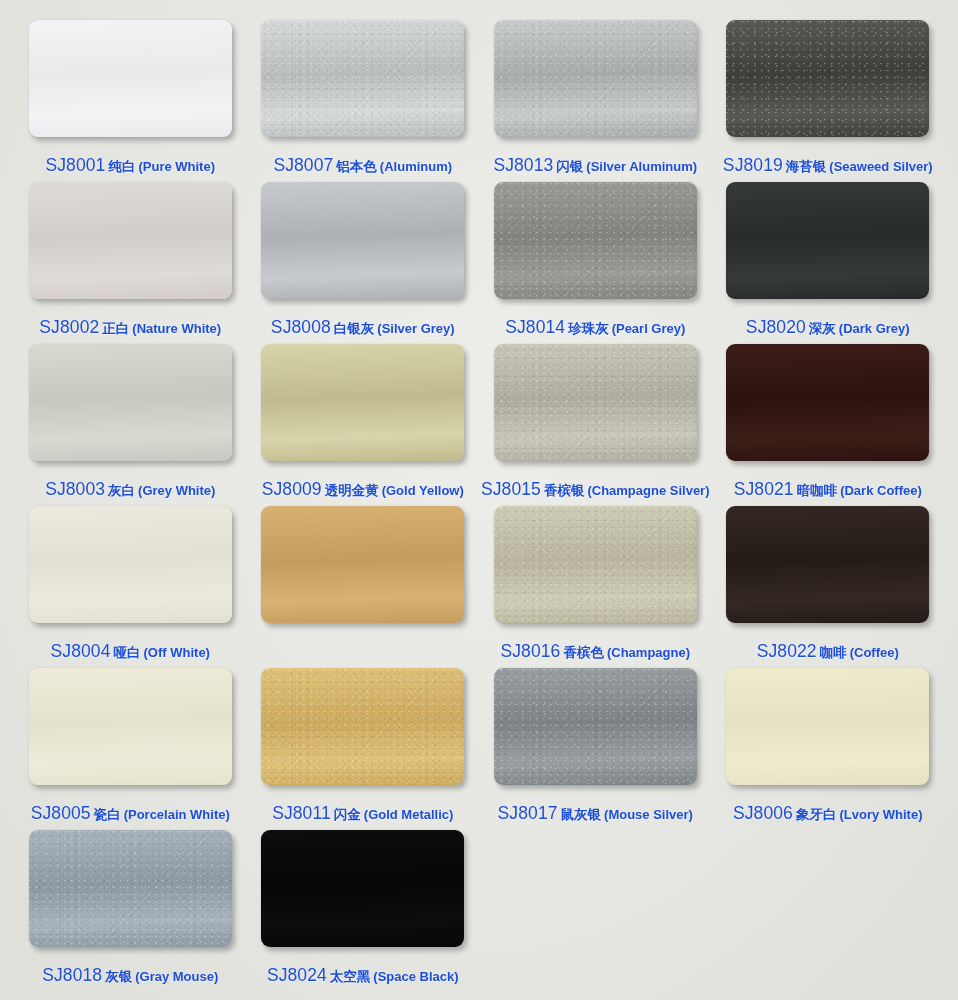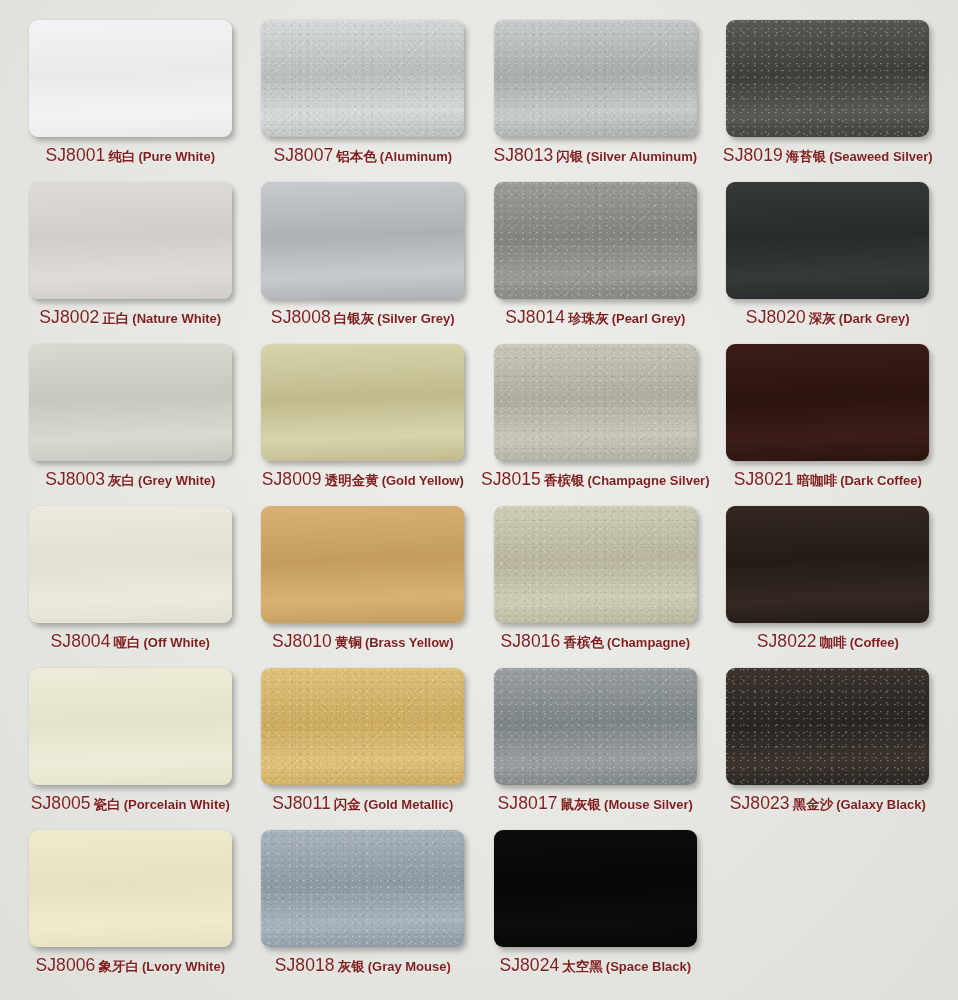--- a/index.html
+++ b/index.html
@@ -70,23 +70,23 @@
       radial-gradient(circle at 24% 88%, rgba(255,255,255,.4) 0.5px, transparent 1px),
       radial-gradient(circle at 71% 44%, rgba(0,0,0,.15) 0.5px, transparent 1px);
     background-size: 7px 7px, 9px 9px, 11px 11px, 8px 8px, 13px 13px, 6px 6px;
   }
   .chip.fine::after {
     opacity: 0.32;
     background-size: 4px 4px, 5px 5px, 6px 6px, 5px 5px, 7px 7px, 4px 4px;
   }
   .chip.plain::after { content: none; }
   .label {
-    margin-top: 8px;
+    margin-top: 18px;
     white-space: nowrap;
-    color: #7f1d1d;
+    color: #1d4ed8;
     text-shadow: 0 1px 0 rgba(255,255,255,0.55);
     display: flex;
     align-items: baseline;
     gap: 3px;
   }
   .label .code {
     font-size: 17.5px;
     letter-spacing: 0.1px;
   }
   .label .cn {
@@ -233,25 +233,20 @@
       <div class="label">
         <span class="code">SJ8004</span>
         <span class="cn">哑白</span>
         <span class="en">(Off  White)</span>
       </div>
     </div>
     <div class="swatch-cell">
       <div class="chip-wrap">
         <div class="chip fine" style="background: linear-gradient(178deg, rgb(215, 178, 114) 0%, rgb(196, 157, 94) 46%, rgb(215, 178, 114) 78%, rgb(196, 157, 94) 100%);"></div>
       </div>
-      <div class="label">
-        <span class="code">SJ8010</span>
-        <span class="cn">黄铜</span>
-        <span class="en">(Brass Yellow)</span>
-      </div>
     </div>
     <div class="swatch-cell">
       <div class="chip-wrap">
         <div class="chip metallic" style="background: linear-gradient(178deg, rgb(207, 205, 182) 0%, rgb(185, 182, 157) 46%, rgb(207, 205, 182) 78%, rgb(185, 182, 157) 100%);"></div>
       </div>
       <div class="label">
         <span class="code">SJ8016</span>
         <span class="cn">香槟色</span>
         <span class="en">(Champagne)</span>
       </div>
@@ -291,30 +286,20 @@
         <div class="chip metallic" style="background: linear-gradient(178deg, rgb(154, 160, 162) 0%, rgb(125, 132, 135) 46%, rgb(154, 160, 162) 78%, rgb(125, 132, 135) 100%);"></div>
       </div>
       <div class="label">
         <span class="code">SJ8017</span>
         <span class="cn">鼠灰银</span>
         <span class="en">(Mouse Silver)</span>
       </div>
     </div>
     <div class="swatch-cell">
       <div class="chip-wrap">
-        <div class="chip metallic" style="background: linear-gradient(178deg, rgb(59, 52, 47) 0%, rgb(43, 37, 33) 46%, rgb(59, 52, 47) 78%, rgb(43, 37, 33) 100%);"></div>
-      </div>
-      <div class="label">
-        <span class="code">SJ8023</span>
-        <span class="cn">黑金沙</span>
-        <span class="en">(Galaxy Black)</span>
-      </div>
-    </div>
-    <div class="swatch-cell">
-      <div class="chip-wrap">
         <div class="chip plain" style="background: linear-gradient(178deg, rgb(238, 236, 205) 0%, rgb(228, 226, 194) 46%, rgb(238, 236, 205) 78%, rgb(228, 226, 194) 100%);"></div>
       </div>
       <div class="label">
         <span class="code">SJ8006</span>
         <span class="cn">象牙白</span>
         <span class="en">(Lvory White)</span>
       </div>
     </div>
     <div class="swatch-cell">
       <div class="chip-wrap">

